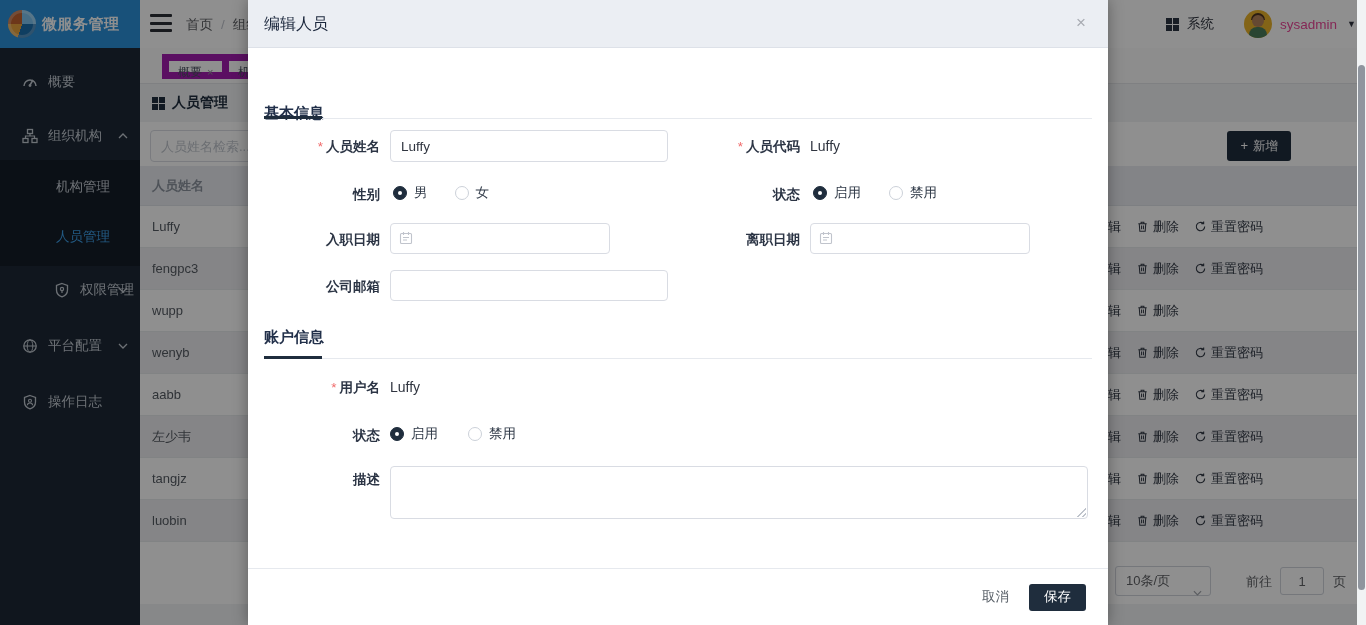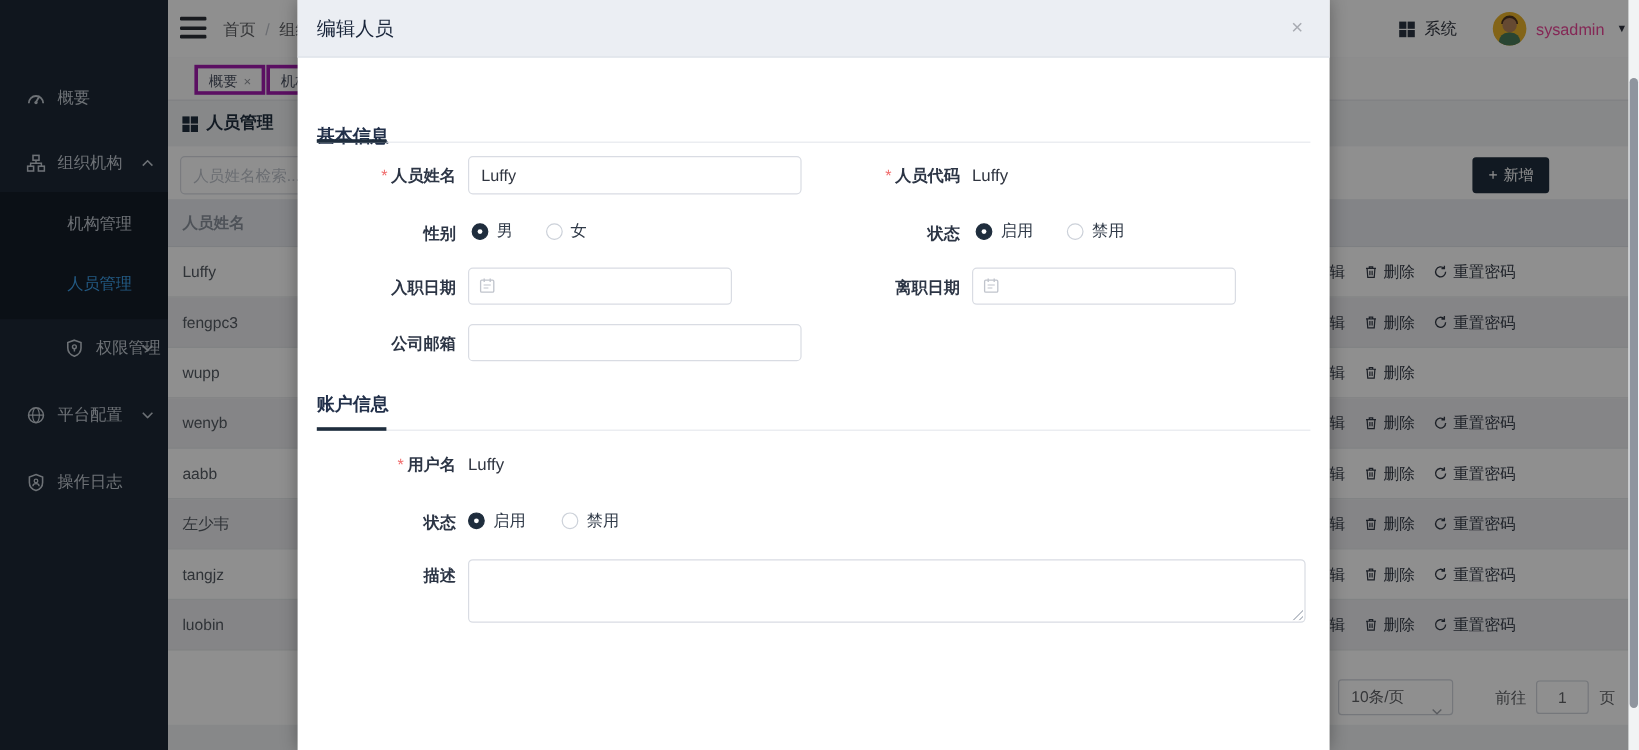--- a/index.html
+++ b/index.html
@@ -32,21 +32,21 @@
   .sys-label { font-size:13.5px; color:#303540; margin-right:22px; }
   .avatar { width:28px; height:28px; border-radius:50%; background:#e9b32a; position:relative; overflow:hidden; flex:none; }
   .avatar .head { position:absolute; left:8px; top:5px; width:12px; height:12px; border-radius:50%; background:#b5825a; }
   .avatar .hair { position:absolute; left:7px; top:3px; width:14px; height:7px; border-radius:7px 7px 0 0; background:#4e3420; }
   .avatar .shirt { position:absolute; left:5px; top:17px; width:18px; height:12px; border-radius:8px 8px 0 0; background:#4a7c59; }
   .user-name { font-size:13.5px; color:#ec4899; }
   .caret-down { font-size:9px; color:#303540; margin-left:2px; }
 
   
   .tabbar { position:absolute; left:140px; top:48px; width:1226px; height:36px; background:#fbfbfc; border-bottom:1px solid #e2e4e8; }
-  .tab-chip { position:absolute; top:6px; height:25px; line-height:23px; background:#fff; border:3px solid #a21caf; color:#495060; font-size:12px; padding:0 9px; cursor:pointer; white-space:nowrap; }
+  .tab-chip { position:absolute; top:6px; height:25px; line-height:23px; background:#fff; border:7px solid #a21caf; color:#495060; font-size:12px; padding:0 9px; cursor:pointer; white-space:nowrap; }
   .tab-chip .tab-close { font-size:11px; color:#909399; margin-left:5px; }
 
   
   .page-title-row { position:absolute; left:140px; top:84px; width:1226px; height:38px; display:flex; align-items:center; }
   .page-title-row .grid-icon i { background:#1f2d3d; }
   .page-title-row .grid-icon { margin-left:12px; margin-right:7px; }
   .page-title { font-size:14px; font-weight:bold; color:#1f2d3d; }
 
   .card { position:absolute; left:140px; top:122px; width:1217px; height:482px; background:#ffffff; }
   .search-input { position:absolute; left:10px; top:8px; width:210px; height:32px; border:1px solid #d9dce3; border-radius:4px; font-size:13px; color:#303540; padding:0 10px; background:#fff; font-family:inherit; }
@@ -107,20 +107,24 @@
   
   .page-scrollbar { position:absolute; right:0; top:0; width:9px; height:625px; background:#f1f3f4; z-index:30; }
   .page-scrollbar .thumb { position:absolute; left:1px; top:65px; width:7px; height:525px; background:#8f959e; border-radius:4px; }
 </style>
 </head>
 <body>
 
 <div class="app">
 
   <div class="sidebar">
+    <div class="logo-bar">
+      <div class="logo-swirl"></div>
+      <div class="logo-text">微服务管理</div>
+    </div>
 
     <div class="menu-item" style="top:62px;">
       <span class="mi-icon">
         <svg width="16" height="16" viewBox="0 0 16 16">
             <path d="M2 12a6 6 0 1 1 12 0" fill="none" stroke="#c3cad2" stroke-width="1.5"></path>
             <line x1="8" y1="11" x2="11" y2="6" stroke="#c3cad2" stroke-width="1.5"></line>
             <circle cx="8" cy="11.5" r="1.4" fill="#c3cad2"></circle>
           </svg>
       </span>
       <span>概要</span>
@@ -524,19 +528,23 @@
       <span class="radio-opt">
           <span class="radio"></span>
           <span class="radio-label">禁用</span>
         </span>
     </div>
 
     <div class="f-label" style="left:12px; top:471px;">描述</div>
     <textarea class="desc-textarea" style=""></textarea>
     <div class="resize-corner"></div>
 
+    <div class="modal-footer">
+      <button class="cancel-btn">取消</button>
+      <button class="save-btn">保存</button>
+    </div>
   </div>
 
   <div class="page-scrollbar">
     <div class="thumb"></div>
   </div>
 
 </div>
 
 </body></html>

